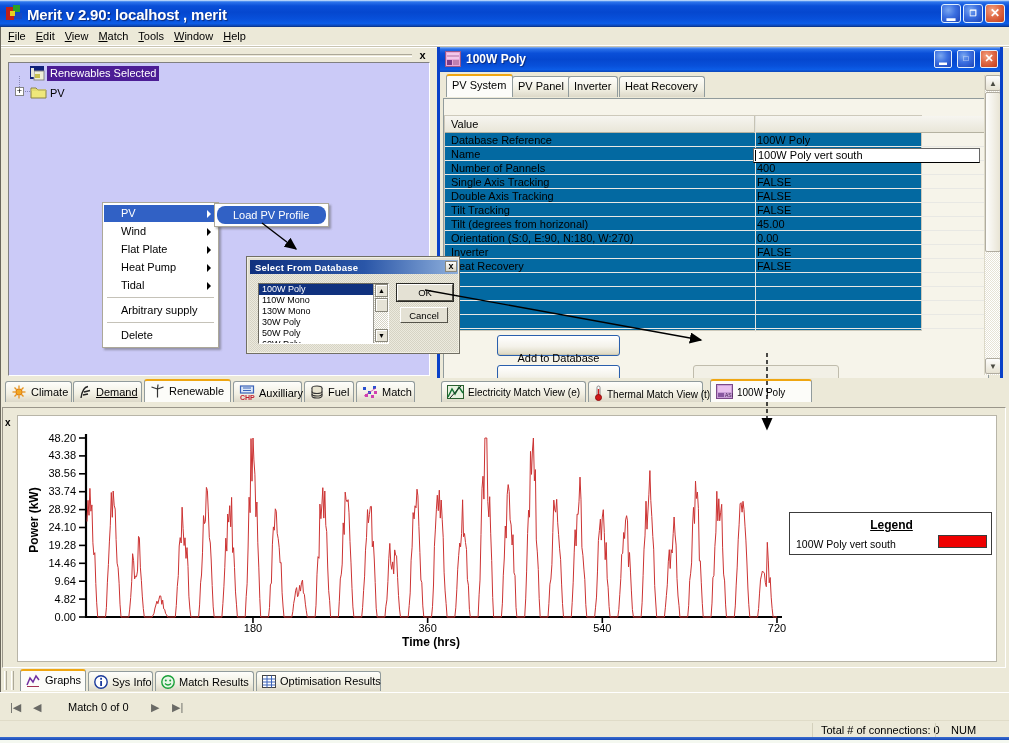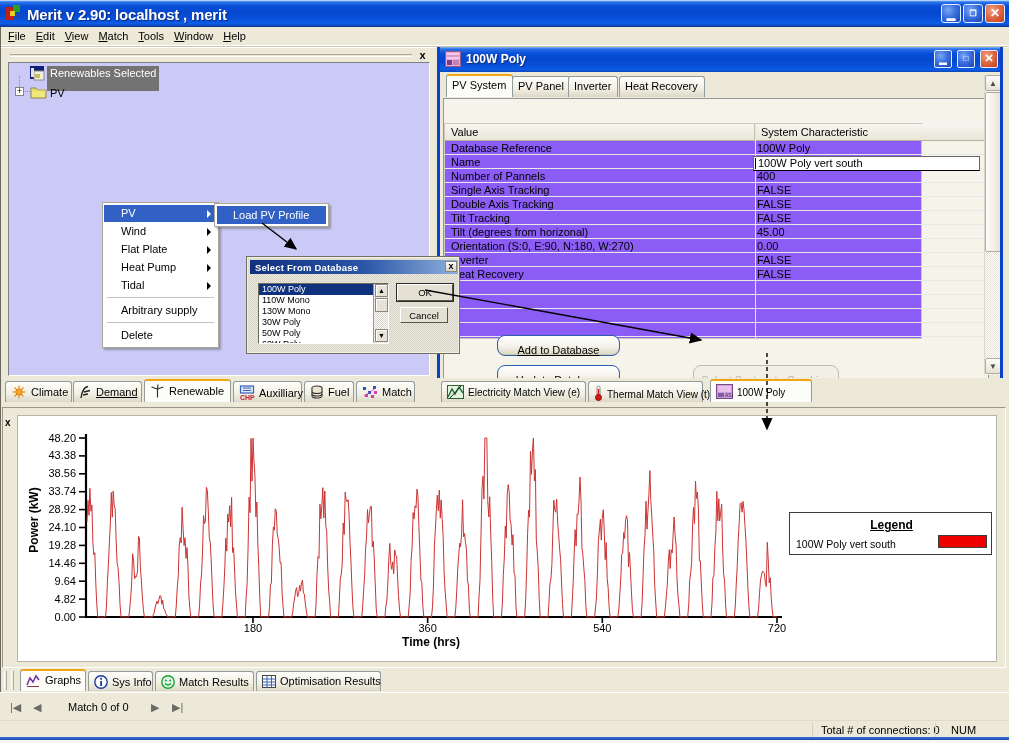--- a/index.html
+++ b/index.html
@@ -19,49 +19,49 @@
 #menubar { padding-left:3px; }
 #menubar .mi { display:inline-block; padding:3px 5px 0 5px; height:19px; color:#000; }
 u { text-decoration:underline; }
 #menugroove { left:0; top:46px; width:1009px; height:2px; border-top:1px solid #c9c5b2; border-bottom:1px solid #fff; }
 #lgrip { left:10px; top:54px; width:402px; height:3px; border-top:1px solid #aca899; border-bottom:1px solid #fff; }
 #lx { left:417px; top:50px; width:11px; height:11px; font-size:11px; font-weight:bold; color:#000; line-height:10px; text-align:center; }
 
 #tree { left:8px; top:62px; width:422px; height:314px; background:#cbcaf7;
   border-top:1px solid #808080; border-left:1px solid #808080; border-bottom:1px solid #fff; border-right:1px solid #fff; }
 #rootico { left:29px; top:66px; width:16px; height:15px; }
-#rootsel { left:47px; top:66px; height:25px; background:#737373; color:#fff; padding:1px 3px; white-space:nowrap; }
+#rootsel { left:47px; top:66px; height:15px; background:#4c1d95; color:#fff; padding:1px 3px; white-space:nowrap; }
 #plusbox { left:15px; top:87px; width:9px; height:9px; background:#fff; border:1px solid #848484; color:#000; font-size:9px; line-height:7px; text-align:center; }
 #folder { left:30px; top:85px; width:16px; height:13px; }
 #pvtext { left:50px; top:87px; color:#000; }
 
 .xptab { position:absolute; border:1px solid #919b9c; border-bottom:none; border-radius:3px 3px 0 0;
   background:linear-gradient(180deg,#fefefb 0%,#f1efe2 60%,#dcd8c8 100%); text-align:left; padding:3px 6px 0 5px; height:21px; color:#000; white-space:nowrap; }
 .xptab.active { background:#fcfcf9; border-top:2px solid #efa612; height:23px; z-index:3; }
 .ticon { display:inline-block; vertical-align:-3px; margin-right:4px; }
 
 #child { left:437px; top:47px; width:566px; height:331px; background:#ece9d8;
   border-left:3px solid #0a41c8; border-right:3px solid #0a41c8; }
 #ctitle { left:0; top:0; width:560px; height:25px;
   background:linear-gradient(180deg,#8cb5f0 0%,#2a70ea 8%,#0a4fd8 25%,#0547cf 50%,#0850da 75%,#0c5ce6 90%,#0d47b8 100%); }
 #ctext { left:26px; top:5px; color:#fff; font-size:12px; font-weight:bold; text-shadow:1px 1px 1px #0a2a7a; }
 .cbtn { top:3px; width:18px; height:18px; border-radius:2px; border:1px solid #e4f0fc; }
 #cbody { left:0; top:25px; width:560px; height:306px; background:#ece9d8; overflow:hidden; }
 #cpane { left:3px; top:26px; width:546px; height:290px; border:1px solid #919b9c; background:#f6f4ea; }
-#grid { left:0px; top:24px; width:478px; height:216px; background:#8b5cf6; border:1px solid #cdc9bb; }
+#grid { left:0px; top:16px; width:478px; height:216px; background:#0369a1; border:1px solid #cdc9bb; }
 #ghead { left:0; top:0; width:540px; height:17px; background:linear-gradient(180deg,#f6f5f0,#e9e6d8); border-bottom:1px solid #b5b2a1; }
 .gcol { border-right:1px solid #c6c3b4; position:absolute; top:0; height:17px; padding:2px 0 0 6px; }
 .grow { position:absolute; left:0; width:540px; height:14px; border-bottom:1px solid #e8e8e4; }
 .gl { position:absolute; left:6px; top:1px; }
 .gv { position:absolute; left:312px; top:1px; }
 #gdiv { left:310px; top:0; width:1px; height:216px; background:#e4e4de; }
 
-.xpbtn { position:absolute; height:21px; border:1px solid #2a5fad; border-radius:8px;
+.xpbtn { position:absolute; height:21px; border:1px solid #2a5fad; border-radius:3px;
   background:linear-gradient(180deg,#ffffff 0%,#f4f2ea 55%,#e0dcc8 92%,#d4cfb8 100%);
-  text-align:center; padding-top:8px; color:#000; box-shadow:inset 0 -1px 1px #cfcab2;text-decoration:underline; }
+  text-align:center; padding-top:16px; color:#000; box-shadow:inset 0 -1px 1px #cfcab2; }
 .xpbtn.focus { outline:1px solid #7da4e0; outline-offset:0; border-color:#1a4a9c; }
 .xpbtn.dis { color:#b4b0a4; border-color:#c0bcac; background:#f2f0e6; box-shadow:none; }
 
 #cscroll { left:544px; top:3px; width:16px; height:300px; background:repeating-conic-gradient(#ffffff 0% 25%, #e6e3d6 0% 50%); background-size:2px 2px; border-left:1px solid #dcd9c8; }
 .sbtn { position:absolute; left:0px; width:16px; height:16px; background:linear-gradient(180deg,#fdfdfc,#e6e2d2); border:1px solid #b0acA0; border-radius:2px; text-align:center; font-size:8px; color:#4a4a42; padding-top:3px; }
 #cthumb { position:absolute; left:0px; top:17px; width:16px; height:160px; background:linear-gradient(90deg,#fdfdfc,#e8e4d4); border:1px solid #b0aca0; border-radius:2px; }
 
 #ltabs { left:0; top:378px; width:437px; height:26px; }
 
 #rtabs { left:437px; top:378px; width:572px; height:26px; }
@@ -85,21 +85,21 @@
 #botline { left:0; top:737px; width:1009px; height:3px; background:linear-gradient(180deg,#3a6ed0,#1a4ab8); }
 #botwhite { left:0; top:740px; width:1009px; height:3px; background:#f4f8f0; }
 
 #cmenu { left:102px; top:202px; width:117px; height:146px; background:#fff; border:1px solid #aca899; box-shadow:2px 2px 2px rgba(80,80,80,0.45); z-index:20; }
 .mrow { position:absolute; left:1px; width:113px; height:17px; padding:2px 0 0 17px; color:#000; }
 .mrow .sub { position:absolute; right:6px; top:5px; width:0; height:0; border-left:4px solid #000; border-top:4px solid transparent; border-bottom:4px solid transparent; }
 .mrow.hl { background:#3161c5; color:#fff; }
 .mrow.hl .sub { border-left-color:#fff; }
 .msep { position:absolute; left:4px; width:107px; height:1px; background:#c5c2b8; }
 #submenu { left:214px; top:203px; width:115px; height:24px; background:#fff; border:1px solid #aca899; box-shadow:2px 2px 2px rgba(80,80,80,0.45); z-index:21; }
-#subitem { position:absolute; left:2px; top:2px; width:109px; height:18px; background:#3161c5; color:#fff; padding:3px 3px 0 16px; }
+#subitem { position:absolute; left:2px; top:2px; width:109px; height:18px; background:#3161c5; color:#fff; padding:3px 3px 0 16px;border-radius:8px; }
 
 #dialog { left:247px; top:257px; width:212px; height:96px; z-index:30;
   background:#e2dfd2; border:1px solid #f1efe2; outline:1px solid #716f64;
   box-shadow:1px 1px 0 #4a4a42; }
 #dlgdither { left:2px; top:16px; width:208px; height:78px;
   background-image:repeating-conic-gradient(#eceade 0% 25%, #d6d3c4 0% 50%); background-size:2px 2px; }
 #dlgtitle { left:2px; top:2px; width:208px; height:14px; background:linear-gradient(90deg,#10317e 0%,#2a56a8 55%,#8fb0dc 100%);text-decoration:underline; }
 #dlgtext { left:5px; top:2px; color:#fff; font-weight:bold; font-size:9.5px; letter-spacing:0.2px; }
 #dlgx { left:197px; top:3px; width:12px; height:11px; background:linear-gradient(180deg,#fdfdfc,#d8d4c4); border:1px solid #8a887c; text-align:center; font-size:9px; line-height:9px; font-weight:bold; }
 #dlglist { left:10px; top:25px; width:131px; height:61px; font-size:9px; background:#fff; border-top:1px solid #6c6a60; border-left:1px solid #6c6a60; border-bottom:1px solid #fff; border-right:1px solid #fff; overflow:hidden; }
@@ -180,21 +180,20 @@
     </div>
   <div class="abs" id="cbody">
     <div class="xptab active" style="left:6px; top:2px;">PV System</div>
     <div class="xptab" style="left:72px; top:4px;">PV Panel</div>
     <div class="xptab" style="left:128px; top:4px;">Inverter</div>
     <div class="xptab" style="left:179px; top:4px;">Heat Recovery</div>
     <div class="abs" id="cpane">
       <div class="abs" id="grid">
         <div class="abs" id="ghead">
           <div class="gcol" style="left:0;width:310px;">Value</div>
-          <div class="gcol" style="left:310px;width:230px;">System Characteristic</div>
         </div>
         <div class="abs" id="gdiv"></div>
         <div id="rows">
             <div class="grow" style="top:17px;">
               <span class="gl">Database Reference</span>
               <span class="gv">100W Poly</span>
             </div>
             <div class="grow" style="top:31px;">
               <span class="gl">Name</span>
               <span class="gv">

